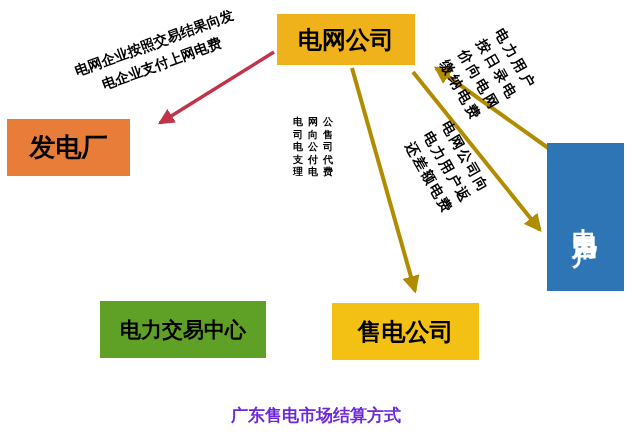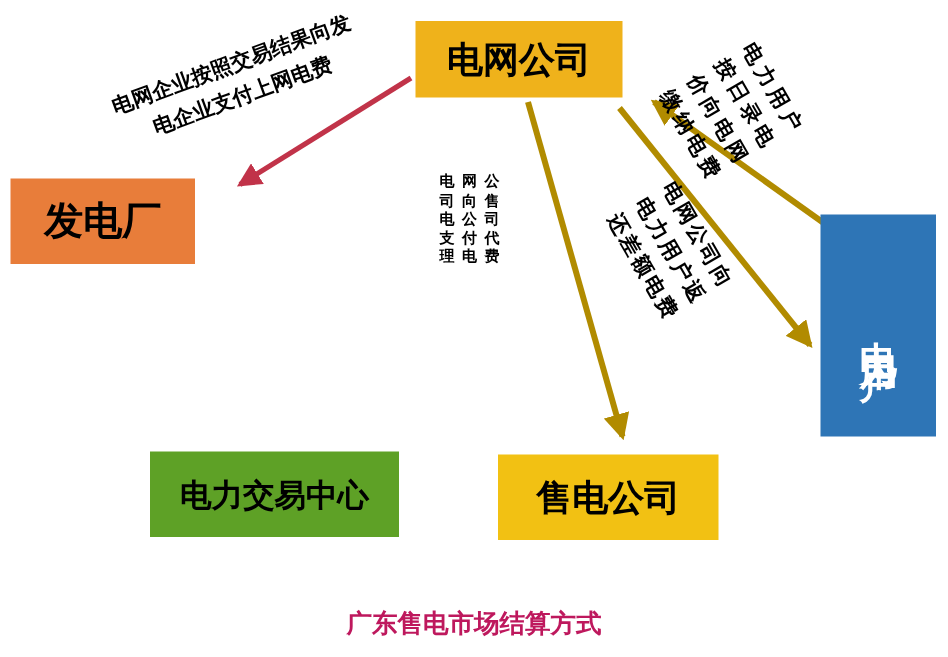--- a/index.html
+++ b/index.html
@@ -20,21 +20,21 @@
   #lbl-red{transform:rotate(-20deg);font-size:14px;line-height:1.6;text-align:center;}
   #lbl-agent{position:absolute;left:293px;top:116px;font-size:10px;line-height:1.25;
              letter-spacing:5px;}
   #lbl-pay-wrap{left:408px;top:-7px;width:160px;height:164px;}
   #lbl-pay{transform:rotate(60deg);font-size:14px;line-height:1.5;letter-spacing:3px;text-align:left;}
   #lbl-refund-wrap{left:367px;top:86px;width:160px;height:162px;}
   #lbl-refund{transform:rotate(60deg);font-size:14px;line-height:1.5;letter-spacing:2px;text-align:left;}
   #note-trading{position:absolute;left:92px;top:330px;width:182px;font-size:15px;line-height:1.55;
                 text-align:center;}
   #caption{position:absolute;left:0;right:0;top:404px;text-align:center;font-size:17px;
-           font-weight:bold;color:#be185d;}
+           font-weight:bold;color:#6d28d9;}
 </style>
 </head>
 <body>
 
 <div class="canvas">
 
   <svg class="arrows" viewBox="0 0 632 438" xmlns="http://www.w3.org/2000/svg">
     <defs>
       <marker id="head-red" viewBox="0 0 10 10" refX="8.5" refY="5" markerWidth="4.6" markerHeight="4.6" orient="auto">
         <path d="M0,0 L10,5 L0,10 z" fill="#C13349"></path>

